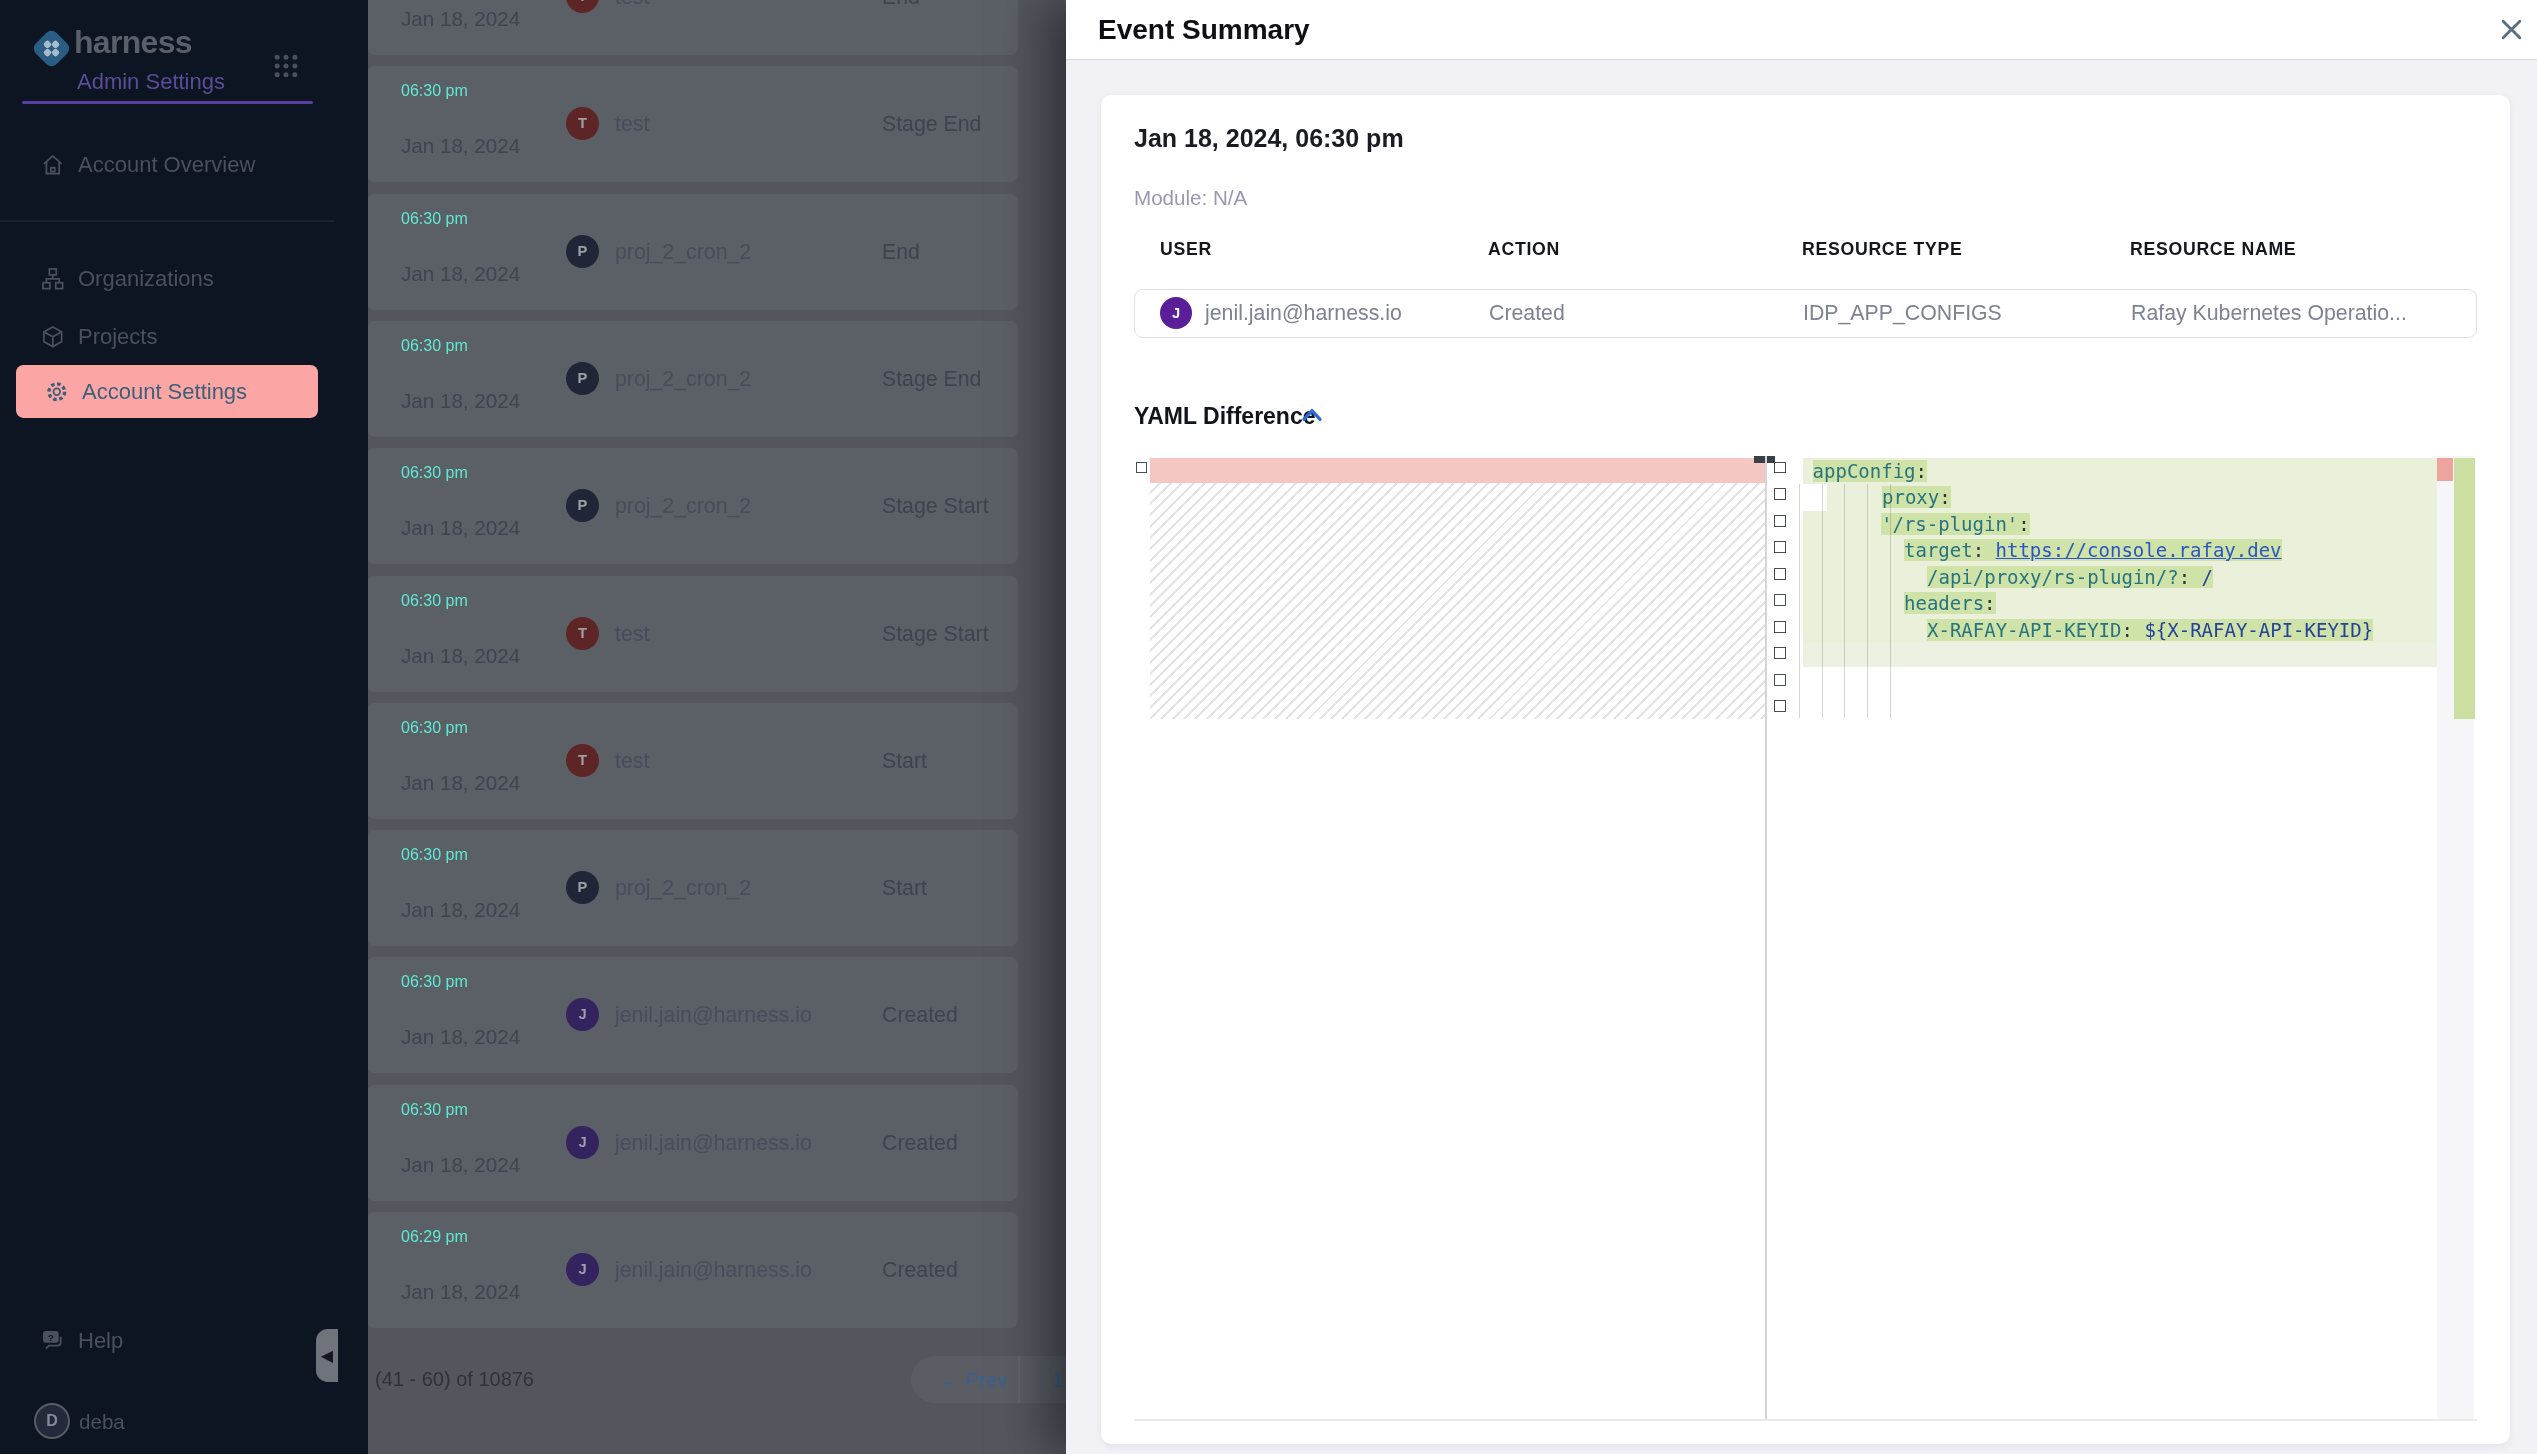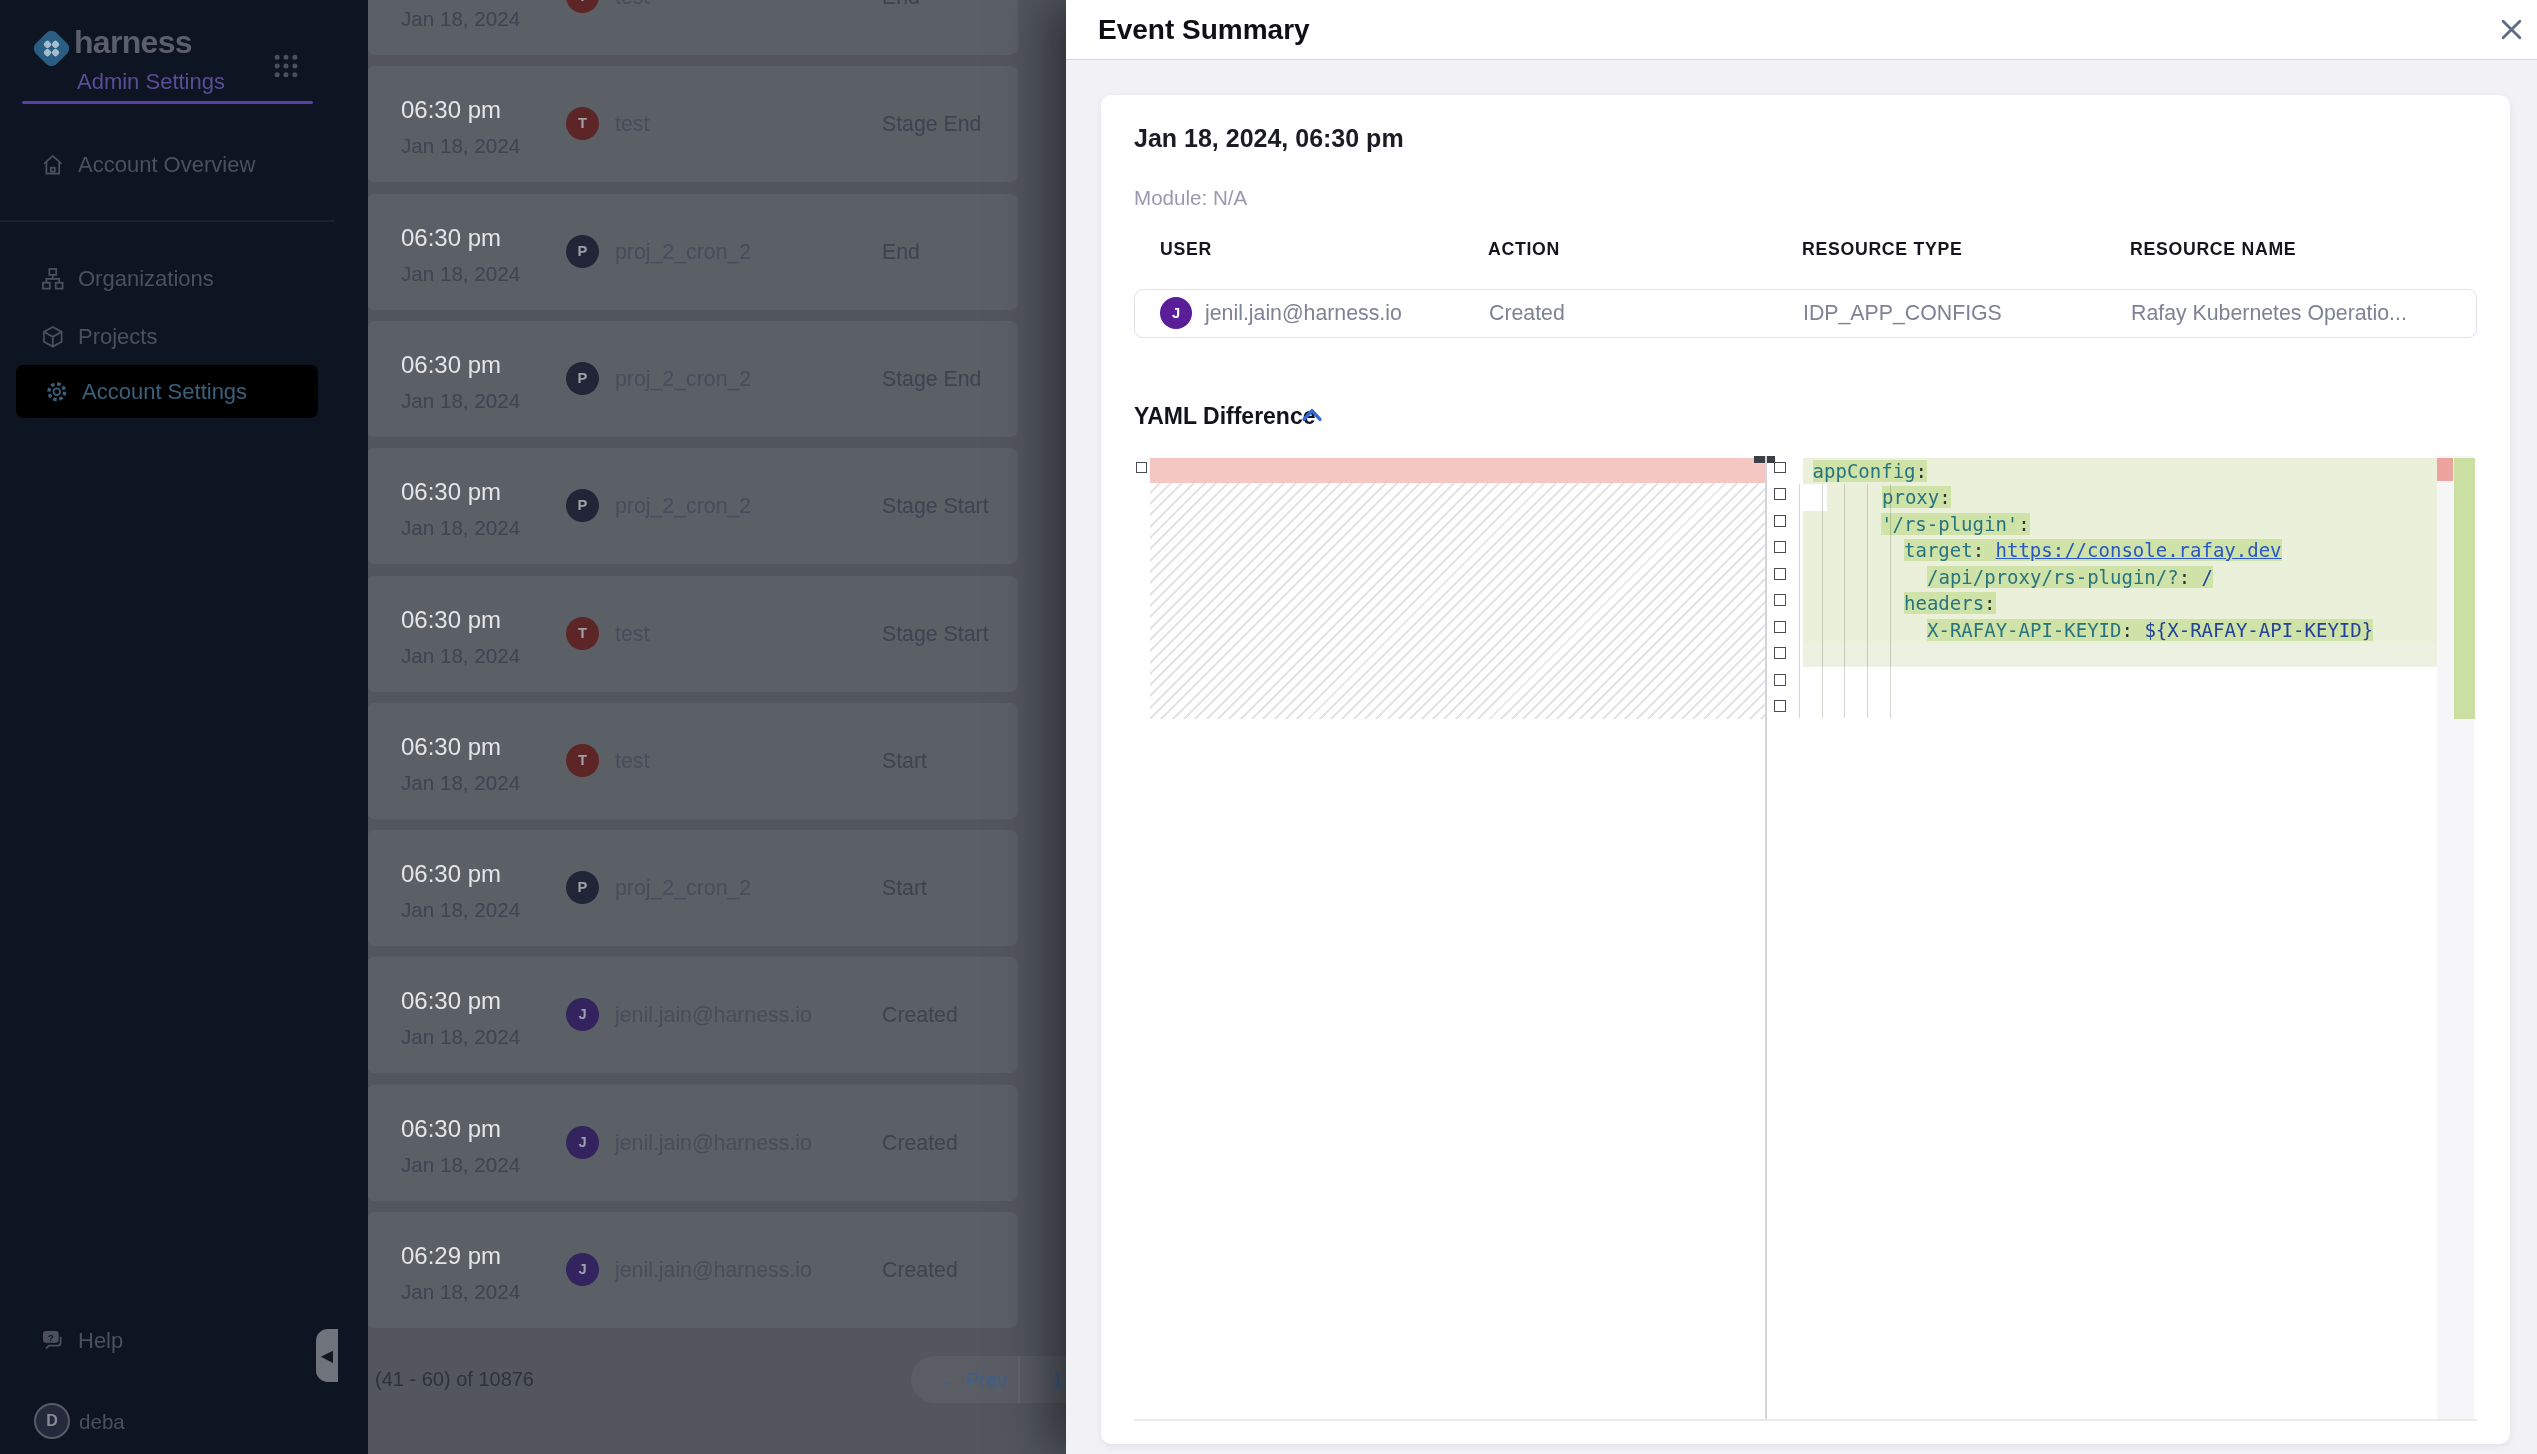--- a/index.html
+++ b/index.html
@@ -9,36 +9,36 @@
 
   
   #sidebar{left:0;top:0;width:335px;height:1454px;background:#0d1422;z-index:2;padding-left:33px;}
   .logo-word{left:74px;top:23.6px;font-size:32px;font-weight:700;color:#5a5f69;letter-spacing:-0.7px;}
   .logo-sub{left:77px;top:69px;font-size:22px;color:#5b4c97;}
   .purple-line{left:22px;top:101px;width:291px;height:2.9px;background:#5b3da4;border-radius:1.5px;}
   .nav-item{left:0;width:335px;height:41px;color:#4b505c;}
   .nav-item .lbl{position:absolute;left:78px;top:0;line-height:41px;font-size:22px;}
   .nav-item .ico{position:absolute;left:41px;top:8.8px;width:23.6px;height:23.6px;}
   .side-divider{left:0;top:220px;width:335px;height:1.5px;background:#1a2130;}
-  #active-item{left:16px;top:365px;width:302px;height:53px;background:#000000;border-radius:7.4px;}
+  #active-item{left:16px;top:365px;width:302px;height:53px;background:#fca5a5;border-radius:7.4px;}
   #active-item .ico{position:absolute;left:29px;top:14.7px;width:23.6px;height:23.6px;color:#3b6079;}
   #active-item .lbl{position:absolute;left:66px;top:0;line-height:53px;font-size:22px;color:#3b6079;}
   .user-avatar{left:34px;top:1403px;width:32px;height:32px;border-radius:50%;
       border:2.2px solid #565b64;background:#242a3c;color:#868b96;
       font-size:16px;font-weight:700;text-align:center;line-height:32px;}
   .user-name{left:79px;top:1403px;line-height:37px;font-size:20.6px;color:#4b505c;}
   #collapse-tab{left:316px;top:1329px;width:22px;height:53px;background:#6e737c;
       border-radius:11.8px 0 0 11.8px;color:#14171d;text-align:center;line-height:53px;
       font-size:16px;font-family:"DejaVu Sans",sans-serif;}
 
   
   #content{left:335px;top:0;width:731px;height:1454px;background:#53575d;overflow:hidden;}
   #left-strip{left:0;top:0;width:32px;height:1454px;background:#5f636a;}
   .audit-card{left:32px;width:651px;height:116px;background:#5b5f66;border-radius:7.4px;}
-  .audit-time{position:absolute;left:34px;top:32px;line-height:23.6px;font-size:24px;color:#e5e5e5;}
+  .audit-time{position:absolute;left:34px;top:13px;line-height:23.6px;font-size:16px;color:#5eead4;}
   .audit-date{position:absolute;left:34px;top:68px;line-height:23.6px;font-size:20.6px;color:#3e4450;}
   .audit-avatar{position:absolute;left:199px;top:41px;width:33px;height:33px;border-radius:50%;
       text-align:center;line-height:33px;font-size:14.7px;font-weight:700;color:#9da0a8;}
   .audit-name{position:absolute;left:248px;top:46px;line-height:25px;font-size:21.3px;color:#474d5a;}
   .audit-action{position:absolute;left:515px;top:46px;line-height:25px;font-size:21.3px;color:#3d434f;}
   #page-range{left:40px;top:1368px;font-size:20px;color:#2d323b;}
   #pager-pill{left:576px;top:1356px;width:309px;height:47px;border-radius:23.6px;background:#5a5e64;}
   #prev-btn{position:absolute;left:28px;top:0;line-height:47px;font-size:20.6px;color:#3c608d;}
   #pill-divider{position:absolute;left:107px;top:0;width:1.5px;height:47px;background:#63676d;}
   #page-num{position:absolute;left:132px;top:0;width:29px;text-align:center;line-height:47px;

